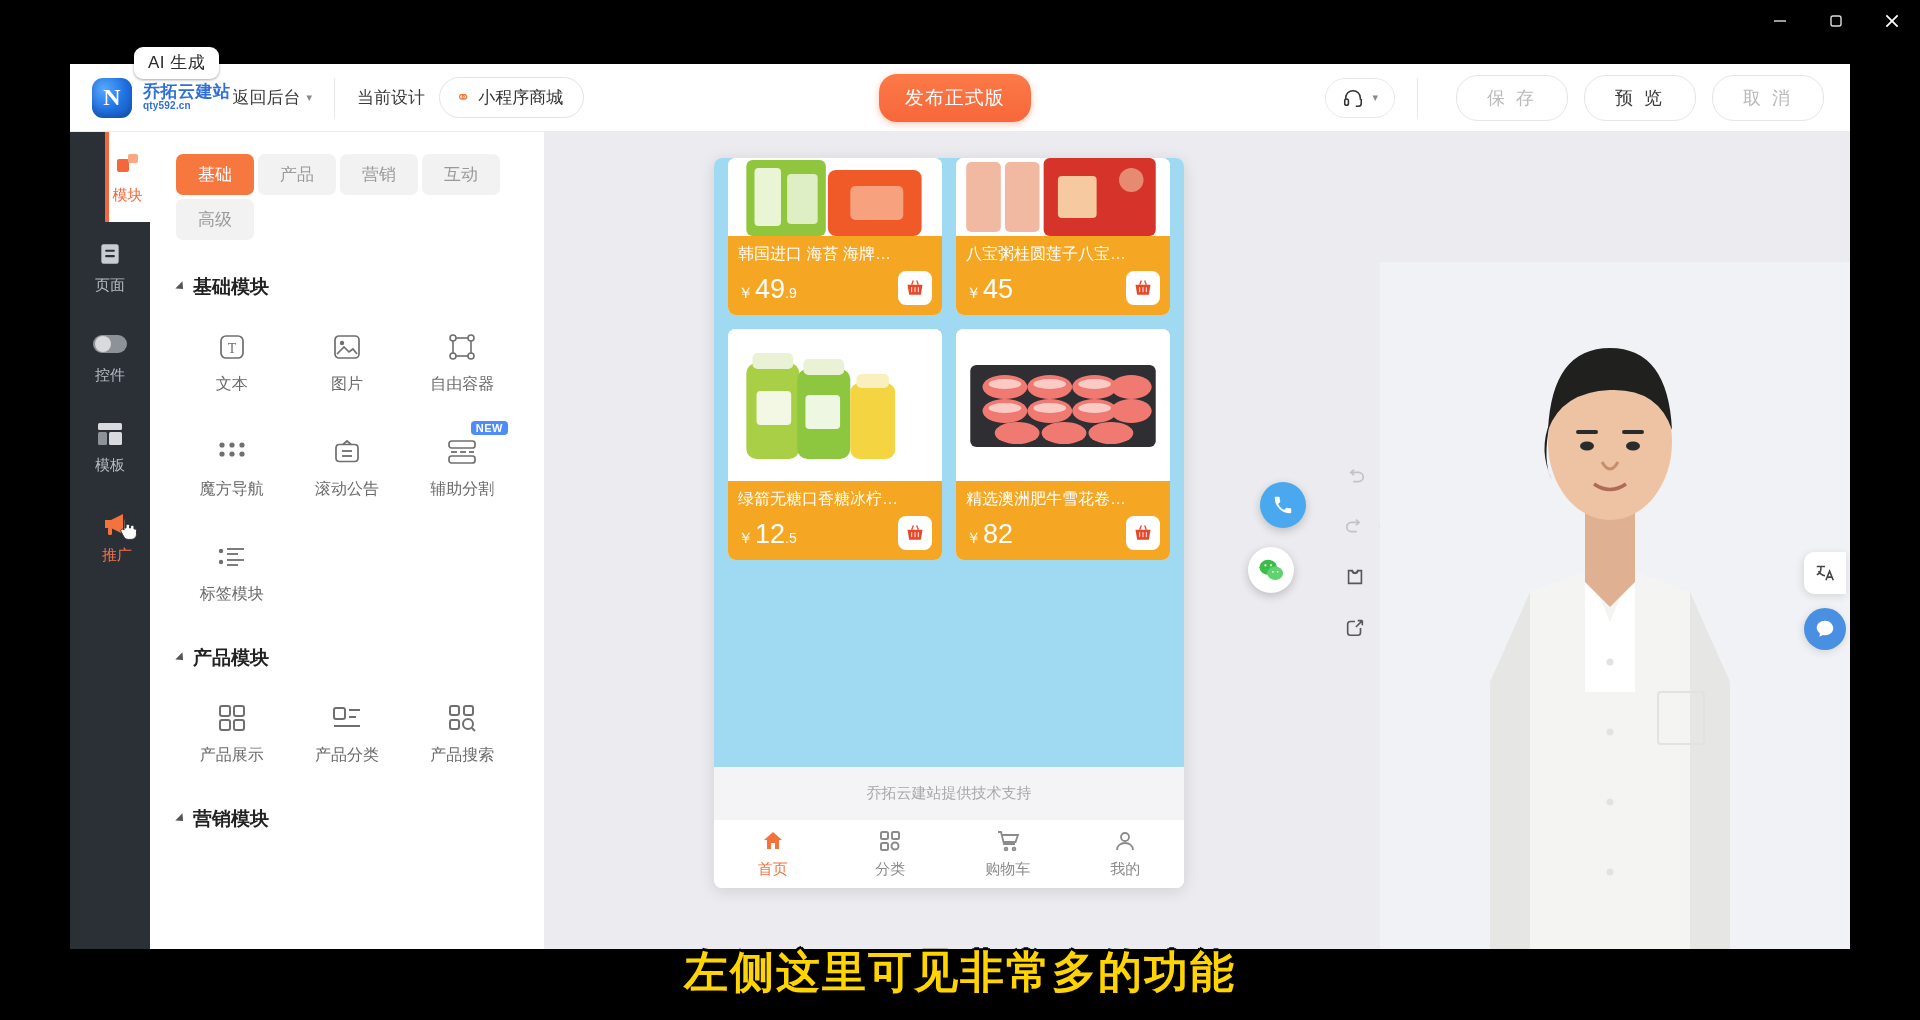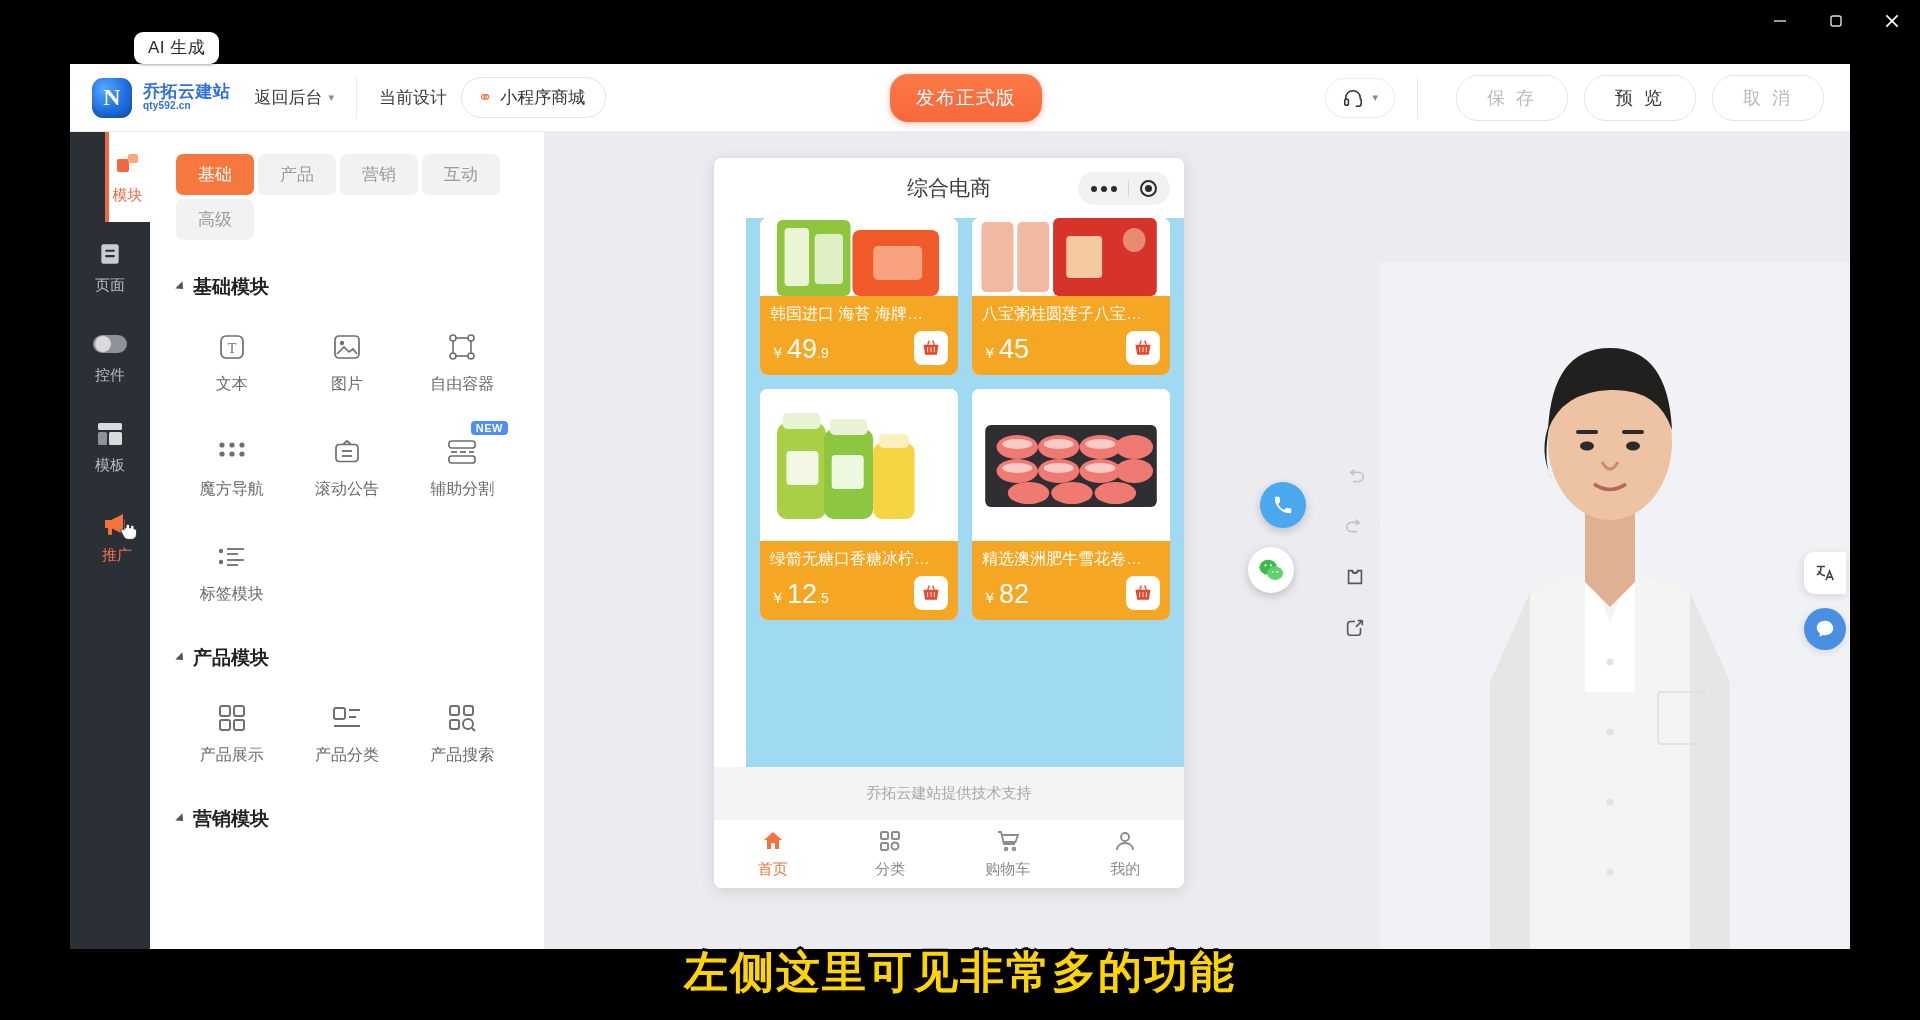--- a/index.html
+++ b/index.html
@@ -18,21 +18,21 @@
     z-index: 60;
   }
   .win-btn {
     width: 56px; height: 42px; display: flex; align-items: center; justify-content: center;
     color: #e8e8e8;
   }
   .win-btn svg { display: block; }
 
   
   .ai-badge {
-    position: absolute; left: 134px; top: 32px; z-index: 70;
+    position: absolute; left: 134px; top: 47px; z-index: 70;
     background: #ffffff; border-radius: 9px;
     padding: 5px 14px; font-size: 17px; color: #2b2b2b;
     letter-spacing: .5px; line-height: 1.3;
     box-shadow: 0 1px 3px rgba(0,0,0,.35);
   }
 
   
   .app {
     position: absolute; left: 70px; top: 64px; width: 1780px; height: 885px;
     background: #f1f2f5; overflow: hidden;
@@ -49,21 +49,21 @@
     background: radial-gradient(circle at 30% 28%, #55a8ff 0%, #1f6fe0 55%, #1559c0 100%);
     display: flex; align-items: center; justify-content: center;
     color: #fff; font-size: 24px; font-weight: bold; font-family: "Liberation Serif", serif;
     box-shadow: inset 0 -3px 6px rgba(0,0,0,.18);
   }
   .brand-text { line-height: 1.08; }
   .brand-name { font-size: 17px; font-weight: bold; color: #2e6fd8; letter-spacing: .5px; }
   .brand-sub { font-size: 10px; font-weight: bold; color: #2e6fd8; letter-spacing: .2px; }
 
   .back-admin {
-    display: flex; align-items: center; gap: 6px; margin-left: 24px;
+    display: flex; align-items: center; gap: 6px; margin-left: 2px;
     font-size: 17px; color: #3a3a3a;
   }
   .caret { font-size: 11px; color: #8a8a8a; }
 
   .divider-v { width: 1px; height: 40px; background: #e9e9e9; margin: 0 22px; }
 
   .cur-design { font-size: 17px; color: #3a3a3a; }
   .chip-design {
     margin-left: 14px; display: flex; align-items: center; gap: 8px;
     border: 1px solid #e3e3e3; border-radius: 22px; padding: 8px 20px 8px 16px;
@@ -171,21 +171,21 @@
   }
   .cap-dots { display: flex; gap: 4px; }
   .cap-dot { width: 6px; height: 6px; border-radius: 50%; background: #2b2b2b; }
   .cap-sep { width: 1px; height: 16px; background: #d2d3d6; }
   .cap-ring {
     width: 17px; height: 17px; border-radius: 50%; border: 2px solid #2b2b2b;
     display: flex; align-items: center; justify-content: center;
   }
   .cap-ring i { width: 7px; height: 7px; border-radius: 50%; background: #2b2b2b; display: block; }
 
-  .phone-body { flex: 1; background: #9fd9f2; padding: 0 14px; overflow: hidden; position: relative; margin-left: 32px; }
+  .phone-body { flex: 1; background: #9fd9f2; padding: 0 14px; overflow: hidden; position: relative; }
   .prod-grid { display: grid; grid-template-columns: 1fr 1fr; gap: 14px; padding-top: 0; }
   .card { background: #fff; border-radius: 8px; overflow: hidden; }
   .card-img { height: 152px; background: #fff; display: block; width: 100%; }
   .card-img.clipped { height: 78px; }
   .card-foot { background: #f5a623; padding: 8px 10px 10px 10px; }
   .card-name {
     color: #fff; font-size: 16px; white-space: nowrap; overflow: hidden;
     text-overflow: ellipsis; margin-bottom: 6px;
   }
   .card-price-row { display: flex; align-items: flex-end; justify-content: space-between; }
@@ -544,34 +544,20 @@
 
         <div class="sec-title">
           <span class="tri"></span>
           <span>营销模块</span>
         </div>
       </div>
 
       <div class="canvas">
 
         <div class="phone">
-          <div class="phone-head">
-            <div class="phone-title">综合电商</div>
-            <div class="capsule">
-              <span class="cap-dots">
-                <i class="cap-dot"></i>
-                  <i class="cap-dot"></i>
-                  <i class="cap-dot"></i>
-              </span>
-              <span class="cap-sep"></span>
-              <span class="cap-ring">
-                  <i></i>
-                </span>
-            </div>
-          </div>
 
           <div class="phone-body">
             <div class="prod-grid">
 
               <div class="card">
                 <div class="card-img clipped">
                   <svg width="100%" height="78" viewBox="0 0 210 78" preserveAspectRatio="none">
                     <rect width="210" height="78" fill="#ffffff"></rect>
                     <rect x="18" y="2" width="78" height="76" rx="6" fill="#8fc63d"></rect>
                     <rect x="26" y="10" width="26" height="58" rx="4" fill="#eaf5d6"></rect>

